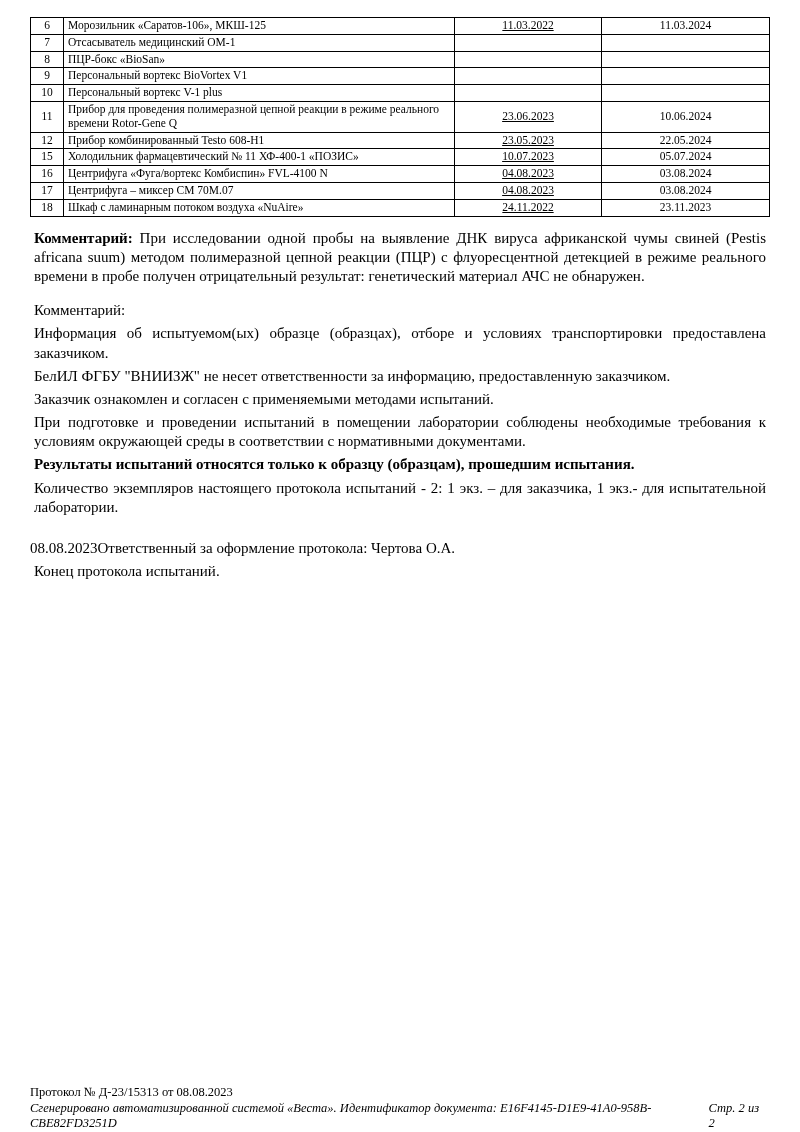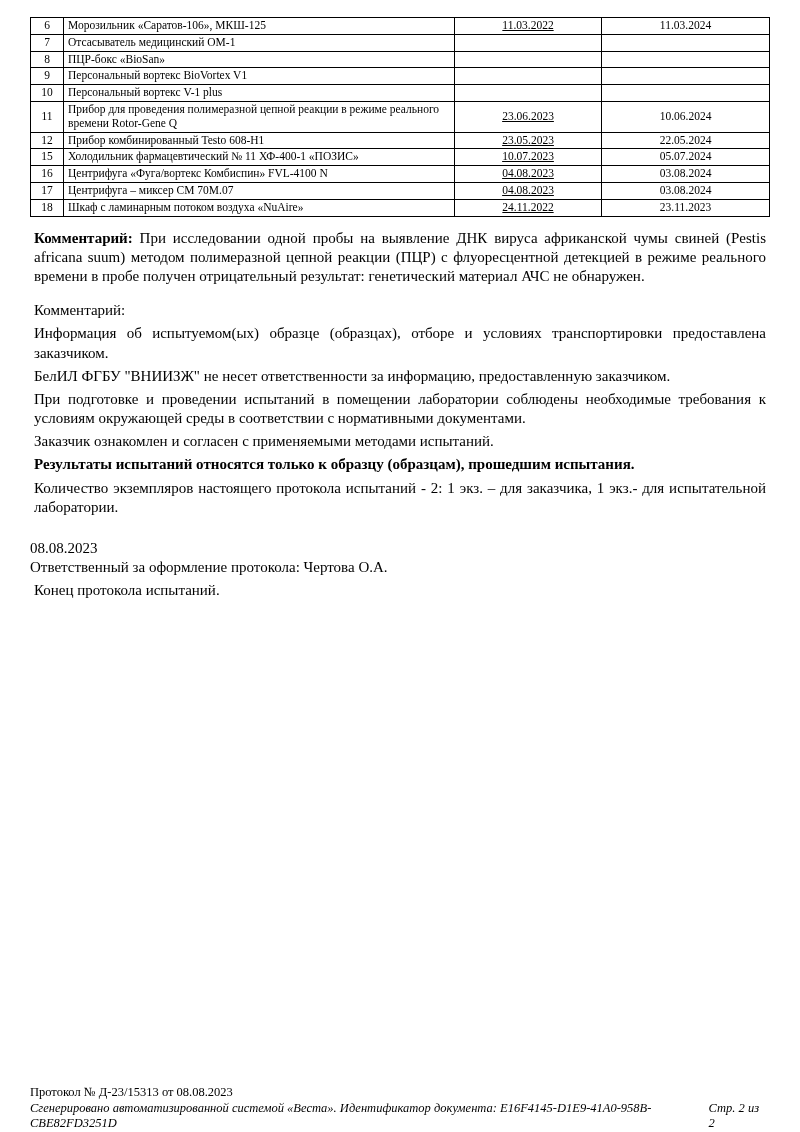--- a/index.html
+++ b/index.html
@@ -44,21 +44,20 @@
   .lbl { font-weight: bold; }
   .bold { font-weight: bold; }
   .notes { margin-top: 15px; }
 
   .sign-row {
     display: flex;
     justify-content: flex-start;
     margin-top: 22px;
     font-size: 15px;
     line-height: 1.28;
-    flex-direction: column;
   }
   .end-line { margin-top: 4px; text-align: left; }
 
   .footer {
     position: absolute;
     left: 30px;
     right: 34px;
     bottom: 0px;
     font-size: 12.5px;
     line-height: 1.25;
@@ -146,22 +145,22 @@
           </tr>
         </tbody>
     </table>
 
     <p class="para comment"><b class="lbl">Комментарий:</b> <span>При исследовании одной пробы на выявление ДНК вируса африканской чумы свиней (Pestis africana suum) методом полимеразной цепной реакции (ПЦР) с флуоресцентной детекцией в режиме реального времени в пробе получен отрицательный результат: генетический материал АЧС не обнаружен.</span></p>
 
     <div class="notes">
       <p class="para">Комментарий:</p>
       <p class="para">Информация об испытуемом(ых) образце (образцах), отборе и условиях транспортировки предоставлена заказчиком.</p>
       <p class="para">БелИЛ ФГБУ "ВНИИЗЖ" не несет ответственности за информацию, предоставленную заказчиком.</p>
+      <p class="para">Заказчик ознакомлен и согласен с применяемыми методами испытаний.</p>
       <p class="para">При подготовке и проведении испытаний в помещении лаборатории соблюдены необходимые требования к условиям окружающей среды в соответствии с нормативными документами.</p>
-      <p class="para">Заказчик ознакомлен и согласен с применяемыми методами испытаний.</p>
       <p class="para bold">Результаты испытаний относятся только к образцу (образцам), прошедшим испытания.</p>
       <p class="para">Количество экземпляров настоящего протокола испытаний - 2: 1 экз. – для заказчика, 1 экз.- для испытательной лаборатории.</p>
     </div>
 
     <div class="sign-row">
       <span>08.08.2023</span>
       <span>Ответственный за оформление протокола: Чертова О.А.</span>
     </div>
 
     <p class="para end-line">Конец протокола испытаний.</p>

